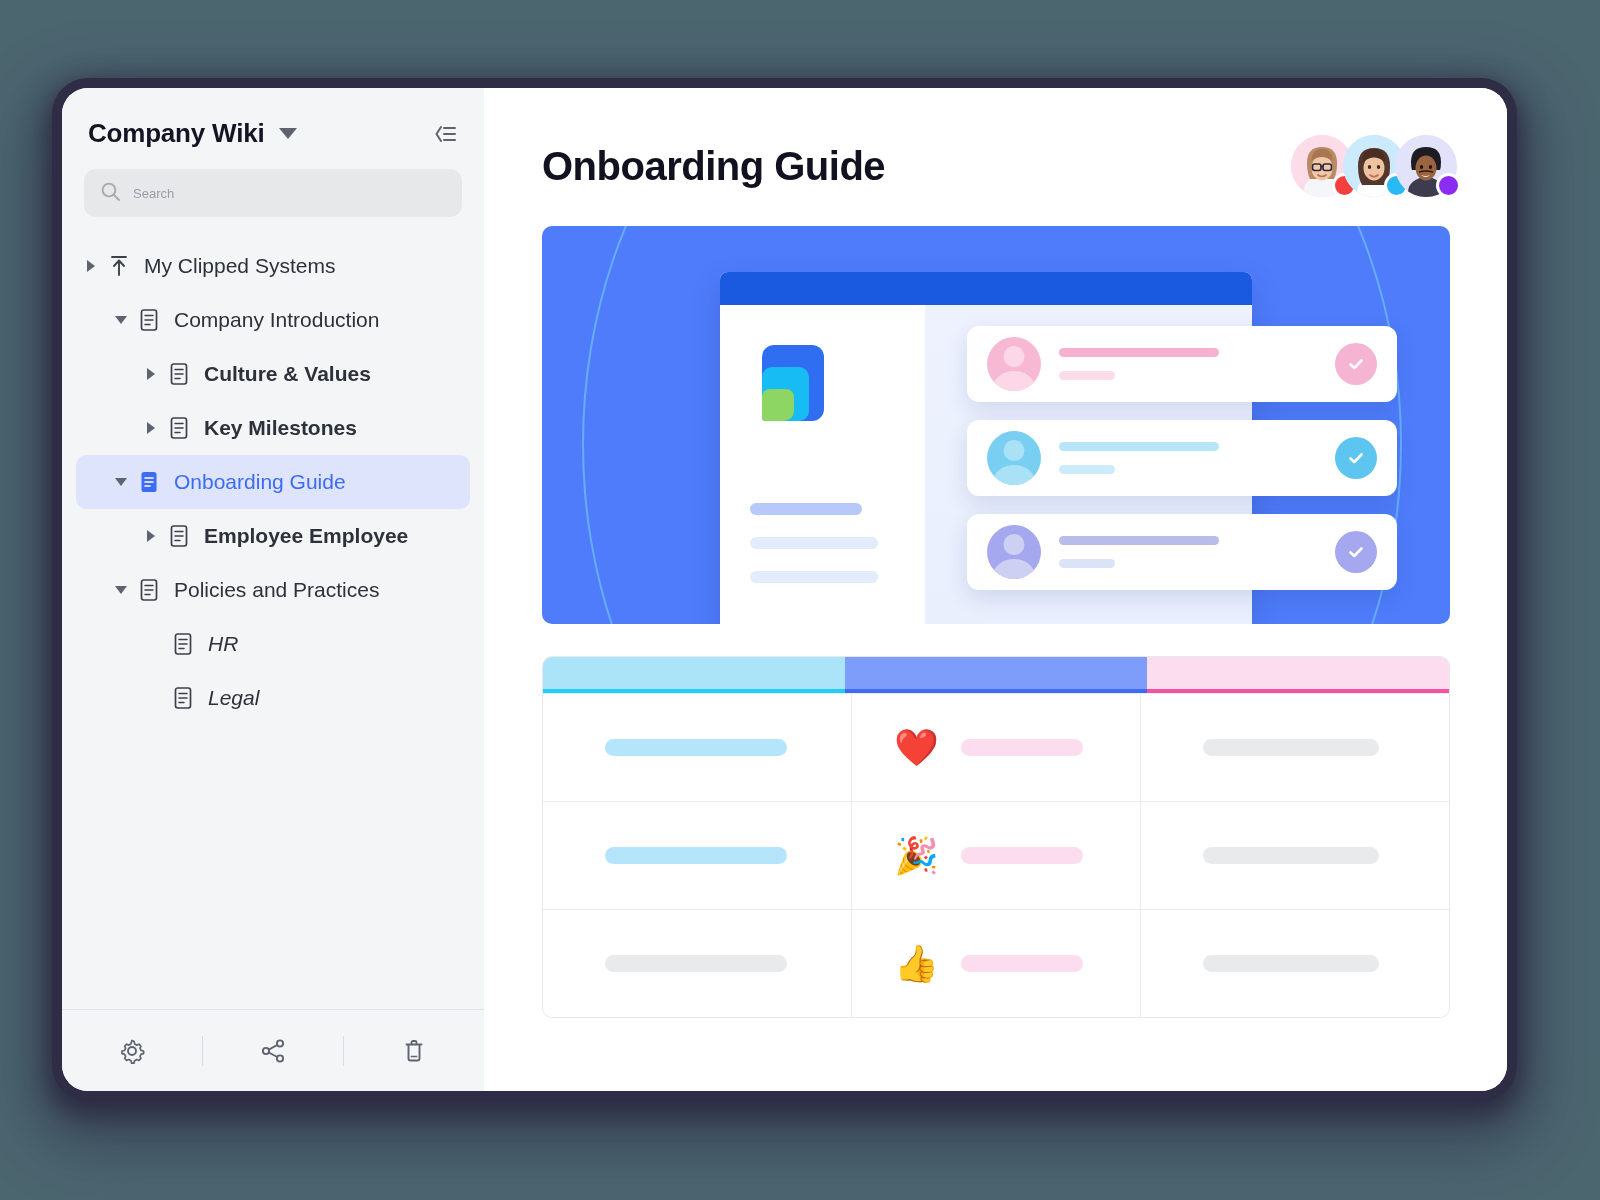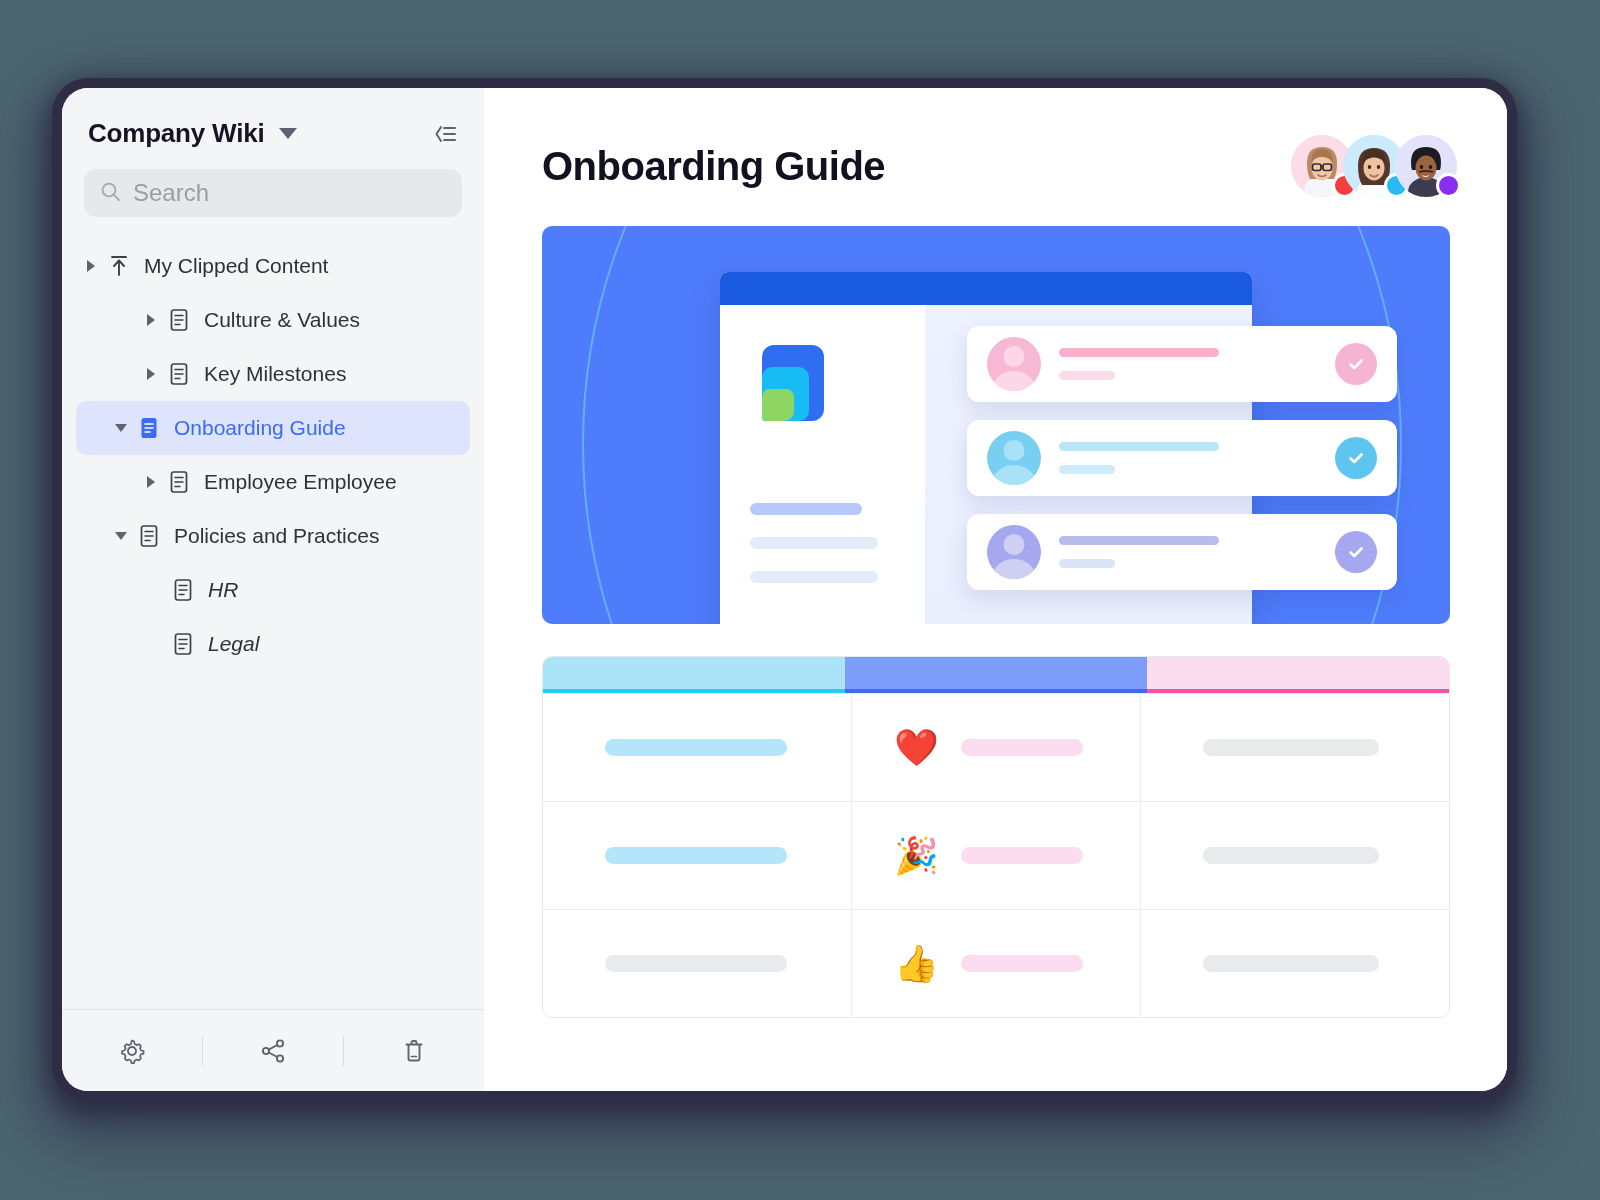--- a/index.html
+++ b/index.html
@@ -48,21 +48,21 @@
     border-top: 11px solid #5d6470;
   }
   .collapse-icon { margin-left: auto; width: 26px; height: 22px; }
 
   .search-wrap { padding: 6px 22px 14px 22px; }
   .search-box {
     display: flex; align-items: center;
     height: 48px; border-radius: 12px;
     background: #e7e8ea; padding: 0 16px; gap: 12px;
   }
-  .search-ph { font-size: 24px; color: #9a9da4; }
+  .search-ph { font-size: 13px; color: #9a9da4; }
 
   .tree { padding: 8px 14px 0 14px; flex: 1; overflow: hidden; }
   .row {
     display: flex; align-items: center;
     height: 54px; border-radius: 10px;
     padding-right: 10px; position: relative;
   }
   .row.selected { background: #dde4fb; }
   .tw {
     width: 26px; min-width: 26px; height: 26px;
@@ -80,21 +80,21 @@
     border-right: 6.5px solid transparent;
     border-top: 8px solid #5d6470;
   }
   .ric { width: 30px; min-width: 30px; display: flex; align-items: center; justify-content: center; }
   .rlabel { font-size: 21px; color: #2c313a; margin-left: 10px; white-space: nowrap; }
   .row.selected .rlabel { color: #3d6bf5; }
   .plus-btn { margin-left: auto; width: 30px; height: 30px; }
 
   .d0 { padding-left: 2px; }
   .d1 { padding-left: 32px; }
-  .d2 { padding-left: 62px; }
+  .d2 { padding-left: 62px; font-weight: bold; }
   .d3 { padding-left: 92px; font-style: italic; }
 
   .sb-footer {
     height: 82px; border-top: 1px solid #e2e4e8;
     display: flex; align-items: center;
   }
   .fcell { flex: 1; display: flex; align-items: center; justify-content: center; }
   .fdiv { width: 1px; height: 30px; background: #d9dce1; }
 
   
@@ -220,24 +220,36 @@
 
         <div class="row d0">
           <span class="tw right"></span>
           <span class="ric">
             <svg width="22" height="24" viewBox="0 0 22 24" fill="none">
               <line x1="4" y1="3" x2="18" y2="3" stroke="#3b414a" stroke-width="1.9" stroke-linecap="round"></line>
               <line x1="11" y1="7" x2="11" y2="21" stroke="#3b414a" stroke-width="1.9" stroke-linecap="round"></line>
               <path d="M6 12 L11 6.5 L16 12" stroke="#3b414a" stroke-width="1.9" stroke-linecap="round" stroke-linejoin="round"></path>
             </svg>
           </span>
-          <span class="rlabel">My Clipped Content</span>
-        </div>
-
-
+          <span class="rlabel">My Clipped Systems</span>
+        </div>
+
+
+        <div class="row d1">
+          <span class="tw down"></span>
+          <span class="ric">
+            <svg width="20" height="24" viewBox="0 0 20 24" fill="none">
+              <rect x="2.5" y="2" width="15" height="20" rx="2.2" stroke="#3b414a" stroke-width="1.7"></rect>
+              <line x1="6" y1="7.5" x2="14" y2="7.5" stroke="#3b414a" stroke-width="1.5" stroke-linecap="round"></line>
+              <line x1="6" y1="12" x2="14" y2="12" stroke="#3b414a" stroke-width="1.5" stroke-linecap="round"></line>
+              <line x1="6" y1="16.5" x2="11" y2="16.5" stroke="#3b414a" stroke-width="1.5" stroke-linecap="round"></line>
+            </svg>
+          </span>
+          <span class="rlabel">Company Introduction</span>
+        </div>
 
         <div class="row d2">
           <span class="tw right"></span>
           <span class="ric">
             <svg width="20" height="24" viewBox="0 0 20 24" fill="none">
               <rect x="2.5" y="2" width="15" height="20" rx="2.2" stroke="#3b414a" stroke-width="1.7"></rect>
               <line x1="6" y1="7.5" x2="14" y2="7.5" stroke="#3b414a" stroke-width="1.5" stroke-linecap="round"></line>
               <line x1="6" y1="12" x2="14" y2="12" stroke="#3b414a" stroke-width="1.5" stroke-linecap="round"></line>
               <line x1="6" y1="16.5" x2="11" y2="16.5" stroke="#3b414a" stroke-width="1.5" stroke-linecap="round"></line>
             </svg>

